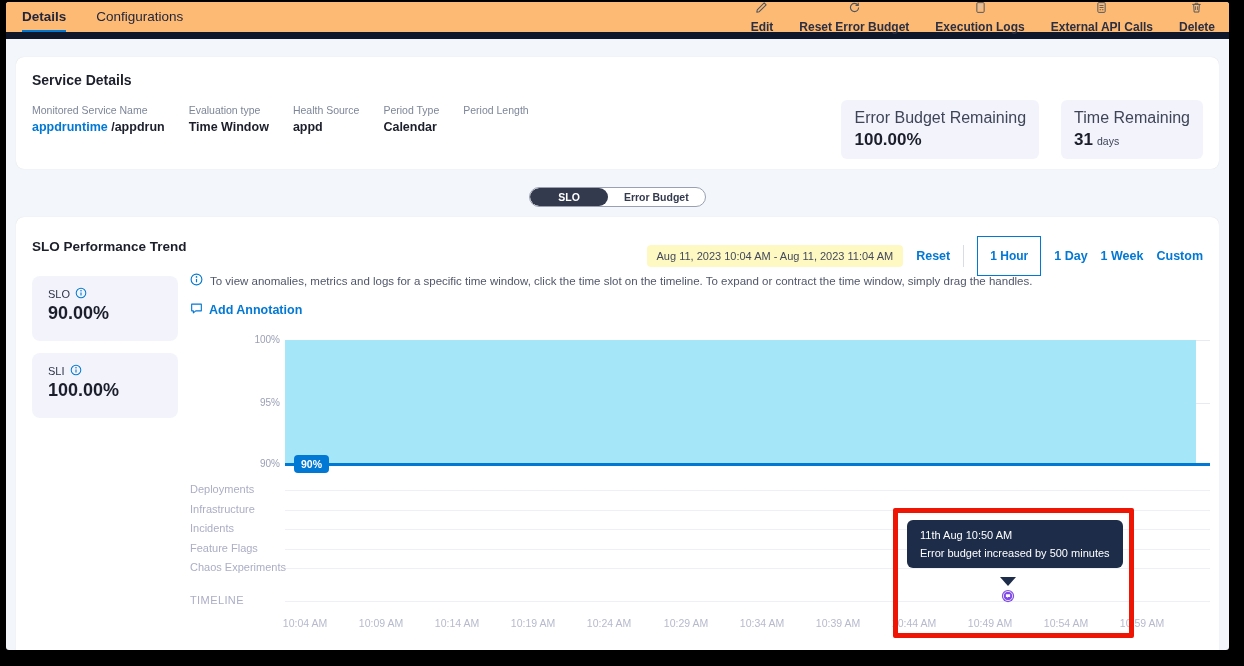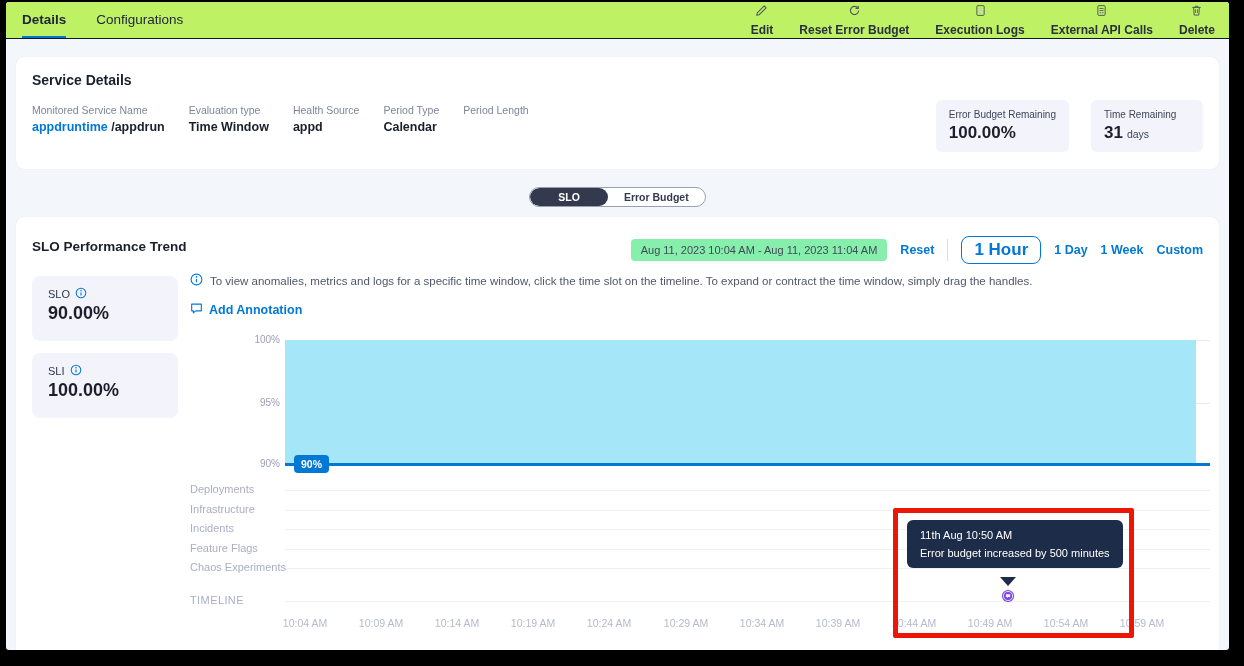--- a/index.html
+++ b/index.html
@@ -3,21 +3,21 @@
 <meta charset="utf-8">
 <style>
   * { margin:0; padding:0; box-sizing:border-box; }
   html,body { width:1244px; height:666px; background:#000; overflow:hidden;
               font-family:"Liberation Sans", sans-serif; }
   .app { position:absolute; left:6px; top:2px; width:1223px; height:648px;
          background:#f3f6fb; border-radius:3px; overflow:hidden;
          display:flex; flex-direction:column; }
 
   
-  .hdr { height:37px; background:#bef264; border-bottom:1px solid #0f172a;
+  .hdr { height:37px; background:#fdba74; border-bottom:7px solid #0f172a;
          display:flex; align-items:stretch; padding:0 14px 0 16px; flex-shrink:0; }
   .tabs { display:flex; gap:30px; }
   .tab { display:flex; align-items:center; font-size:13.5px; color:#23263a;
          border-bottom:2.5px solid transparent; cursor:pointer; }
   .tab.active { font-weight:bold; border-bottom-color:#0278d5; }
   .hdr-actions { margin-left:auto; display:flex; align-items:center; gap:26px; }
   .hdr-act { display:flex; align-items:center; gap:6px; font-size:12px;
              font-weight:600; color:#2b2f41; cursor:pointer;flex-direction:column; }
   .hdr-act svg { display:block; }
 
@@ -29,46 +29,46 @@
               display:flex; flex-direction:column; }
   .svc-title { font-size:14px; font-weight:bold; color:#1c1f2b; }
   .svc-row { display:flex; align-items:flex-start; margin-top:16px; }
   .fld { margin-right:24px; }
   .fld-label { font-size:10.5px; color:#7d8698; white-space:nowrap; }
   .fld-value { font-size:12.5px; font-weight:bold; color:#1c1f2b; margin-top:4px; white-space:nowrap; }
   .fld-link { color:#0278d5; }
   .fld-note { font-weight:normal; font-size:11px; color:#43485a; margin-left:4px; }
   .sum-cards { margin-left:auto; display:flex; gap:22px; margin-top:-4px; }
   .sum-card { background:#f3f4fb; border-radius:6px; padding:9px 13px; min-width:112px; }
-  .sum-label { font-size:10px; color:#3f4558; white-space:nowrap; }
+  .sum-label { font-size:16px; color:#3f4558; white-space:nowrap; }
   .sum-value { font-size:17px; font-weight:bold; color:#1c1f2b; margin-top:3px; }
   .sum-unit { font-size:10.5px; font-weight:normal; color:#3f4558; margin-left:4px; }
 
   
   .toggle-row { height:48px; display:flex; justify-content:center; align-items:center;
                 padding-top:8px; flex-shrink:0; }
   .toggle { display:flex; border:1px solid #9aa0b0; border-radius:11px; overflow:hidden;
             background:#fff; height:20px; }
   .tg-opt { font-size:10.5px; font-weight:bold; display:flex; align-items:center;
             padding:0 16px; color:#333a4e; cursor:pointer; }
   .tg-opt.sel { background:#333a4e; color:#fff; border-radius:10px; padding:0 28px; }
 
   
   .trend-card { position:relative; background:#fff; border-radius:8px 8px 0 0;
                 box-shadow:0 0 1px rgba(0,0,0,.15); flex:1; }
   .trend-title { position:absolute; left:16px; top:22px; font-size:13.5px;
                  font-weight:bold; color:#1c1f2b; }
   .trend-ctrls { position:absolute; right:16px; top:19px; display:flex;
                  align-items:center; gap:13px; }
-  .date-chip { background:#86efac; border-radius:4px; padding:5px 10px;
+  .date-chip { background:#fef9c3; border-radius:4px; padding:5px 10px;
                font-size:11px; color:#44495a; white-space:nowrap; }
   .lnk { font-size:12.5px; font-weight:bold; color:#0278d5; cursor:pointer; white-space:nowrap; }
   .vdiv { width:1px; height:22px; background:#d8dce4; }
-  .btn-hour { border:1.5px solid #0278d5; border-radius:8px; padding:3px 12px;
-              font-size:17px; font-weight:bold; color:#0278d5; cursor:pointer; }
+  .btn-hour { border:1.5px solid #0278d5; border-radius:0; padding:12px 12px;
+              font-size:12px; font-weight:bold; color:#0278d5; cursor:pointer; }
 
   .mini-card { position:absolute; left:16px; width:146px; height:65px;
                background:#f3f4fb; border-radius:8px; padding:11px 16px; }
   .mini-label { display:flex; align-items:center; gap:5px; font-size:11px;
                 color:#2e3448; }
   .mini-value { font-size:18px; font-weight:bold; color:#1c1f2b; margin-top:2px; }
 
   .info-row { position:absolute; left:174px; top:56px; display:flex;
               align-items:center; gap:7px; font-size:11.5px; color:#51576a; white-space:nowrap; }
   .annot-row { position:absolute; left:174px; top:84px; display:flex;

